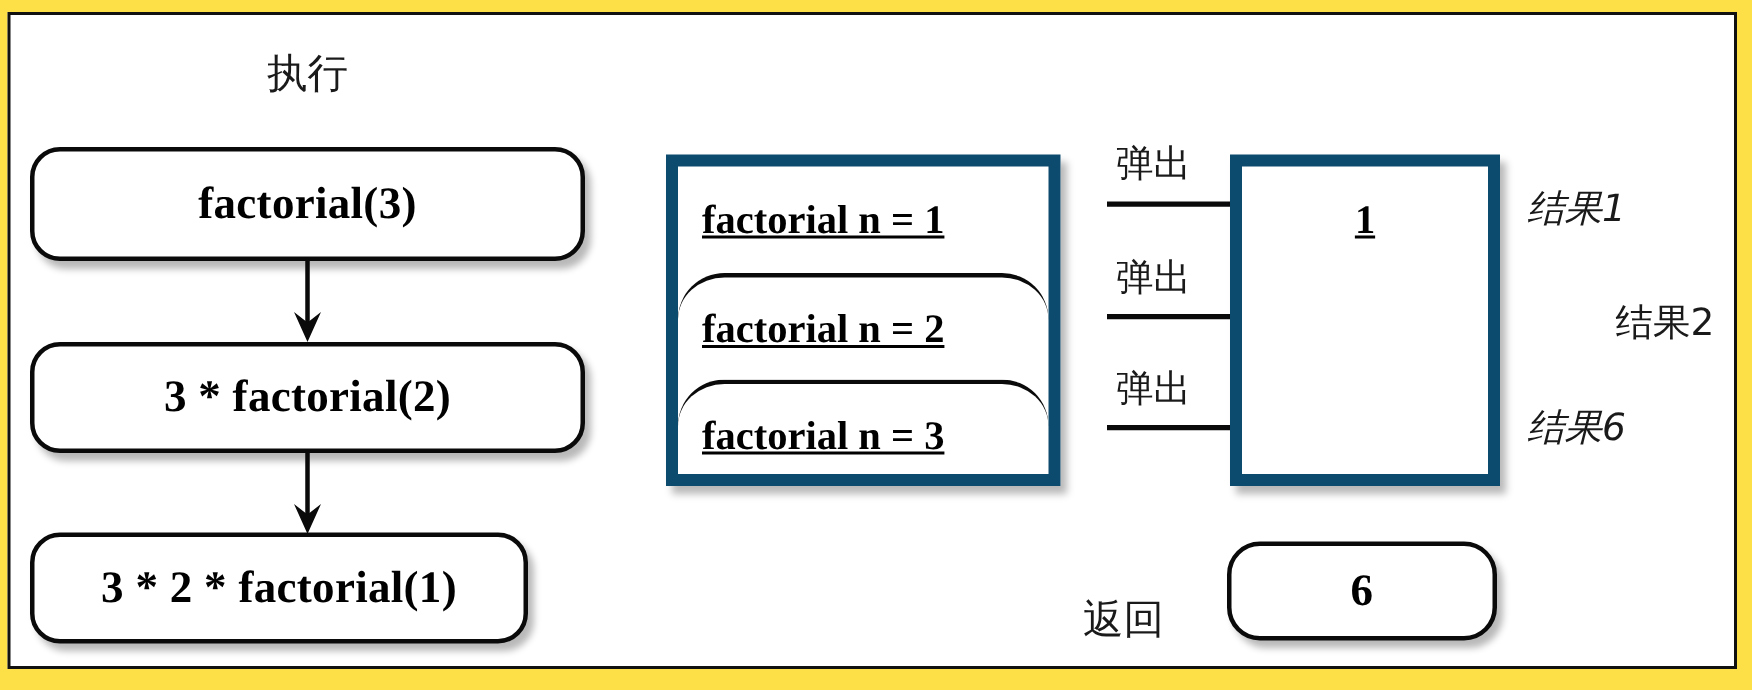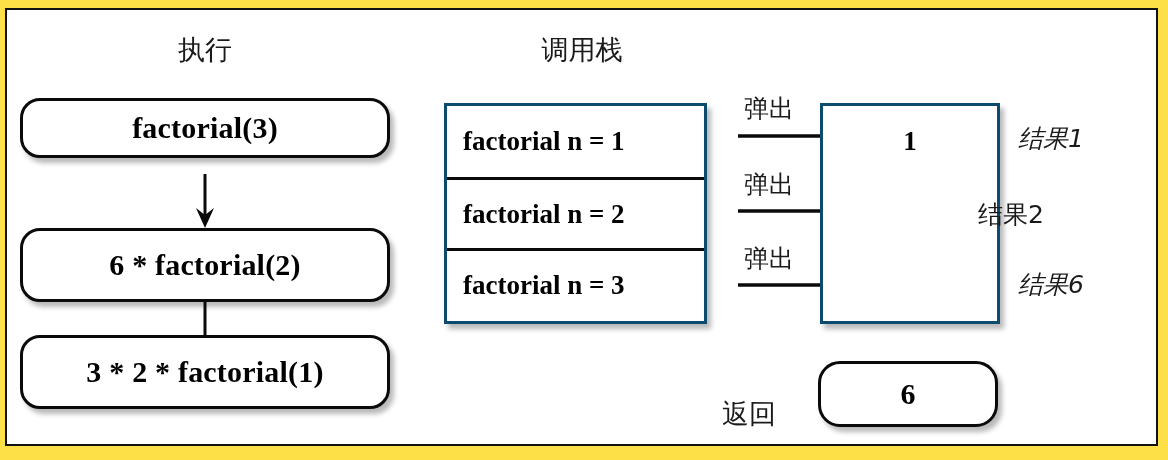--- a/index.html
+++ b/index.html
@@ -61,34 +61,36 @@
   
   .v-arrow {
     position: absolute;
     width: 26px;
   }
   
   .stack {
     position: absolute;
     box-sizing: border-box;
     background: #ffffff;
-    border: 3px solid #0c4a6e;
+    border: 8px solid #0c4a6e;
     box-shadow: 4px 5px 5px rgba(0,0,0,0.28);
+    text-decoration: underline;
   }
   .stack-cell {
     box-sizing: border-box;
     display: flex;
     align-items: center;
     font-family: "Liberation Serif", "DejaVu Serif", serif;
     font-weight: bold;
     color: #000000;
     white-space: nowrap;
   }
   .stack-cell + .stack-cell {
     border-top: 3px solid #0a0a0a;
+    border-radius: 31px;
   }
   
   .callstack .stack-cell {
     height: 71px;
     padding-left: 16px;
     font-size: 27px;
     justify-content: flex-start;
   }
   
   .resultstack .stack-cell {
@@ -132,41 +134,40 @@
 </style>
 </head>
 <body>
 
 <div id="canvas">
 
   <div class="outer-frame"></div>
 
   <div class="col-heading" style="left:205px; top:36px; transform:translateX(-50%);">执行</div>
 
-  <div class="col-heading" style="left:582px; top:36px; transform:translateX(-50%);">调用栈</div>
-
-  <div class="round-box" style="left:20px; top:98px; width:370px; height:60px;">factorial(3)</div>
+
+  <div class="round-box" style="left:20px; top:98px; width:370px; height:76px;">factorial(3)</div>
 
   <div class="v-arrow" style="left:192px; top:174px;">
     <svg width="26" height="56" viewBox="0 0 26 56" xmlns="http://www.w3.org/2000/svg">
       <line x1="13" y1="0" x2="13" y2="42" stroke="#0a0a0a" stroke-width="3"></line>
       <polygon points="13,54 4,34 13,41 22,34" fill="#0a0a0a"></polygon>
     </svg>
   </div>
 
-  <div class="round-box" style="left:20px; top:228px; width:370px; height:74px;">6 * factorial(2)</div>
+  <div class="round-box" style="left:20px; top:228px; width:370px; height:74px;">3 * factorial(2)</div>
 
   <div class="v-arrow" style="left:192px; top:302px;">
     <svg width="26" height="56" viewBox="0 0 26 56" xmlns="http://www.w3.org/2000/svg">
       <line x1="13" y1="0" x2="13" y2="42" stroke="#0a0a0a" stroke-width="3"></line>
       <polygon points="13,54 4,34 13,41 22,34" fill="#0a0a0a"></polygon>
     </svg>
   </div>
 
-  <div class="round-box" style="left:20px; top:335px; width:370px; height:74px;">3 * 2 * factorial(1)</div>
+  <div class="round-box" style="left:20px; top:355px; width:332px; height:74px;">3 * 2 * factorial(1)</div>
 
   <div class="stack callstack" style="left:444px; top:103px; width:263px; height:221px;">
     <div class="stack-cell">factorial n = 1</div>
     <div class="stack-cell">factorial n = 2</div>
     <div class="stack-cell">factorial n = 3</div>
   </div>
 
   <div class="pop-group">
     <div class="pop-label" style="left:713px; top:96px;">弹出</div>
     <div class="h-arrow" style="left:707px; top:124px;">
@@ -195,20 +196,20 @@
         <polygon points="114,12 92,3 100,12 92,21" fill="#0a0a0a"></polygon>
       </svg>
     </div>
   </div>
 
   <div class="stack resultstack" style="left:820px; top:103px; width:180px; height:221px;">
     <div class="stack-cell">1</div>
   </div>
 
   <div class="result-label" style="left:1018px; top:126px;font-style:italic;">结果1</div>
-  <div class="result-label" style="left:978px; top:202px;">结果2</div>
+  <div class="result-label" style="left:1077px; top:202px;">结果2</div>
   <div class="result-label" style="left:1018px; top:272px;font-style:italic;">结果6</div>
 
   <div class="return-label" style="left:722px; top:400px;">返回</div>
 
   <div class="round-box" style="left:818px; top:361px; width:180px; height:66px; border-radius:22px;">6</div>
 
 </div>
 
 </body></html>

